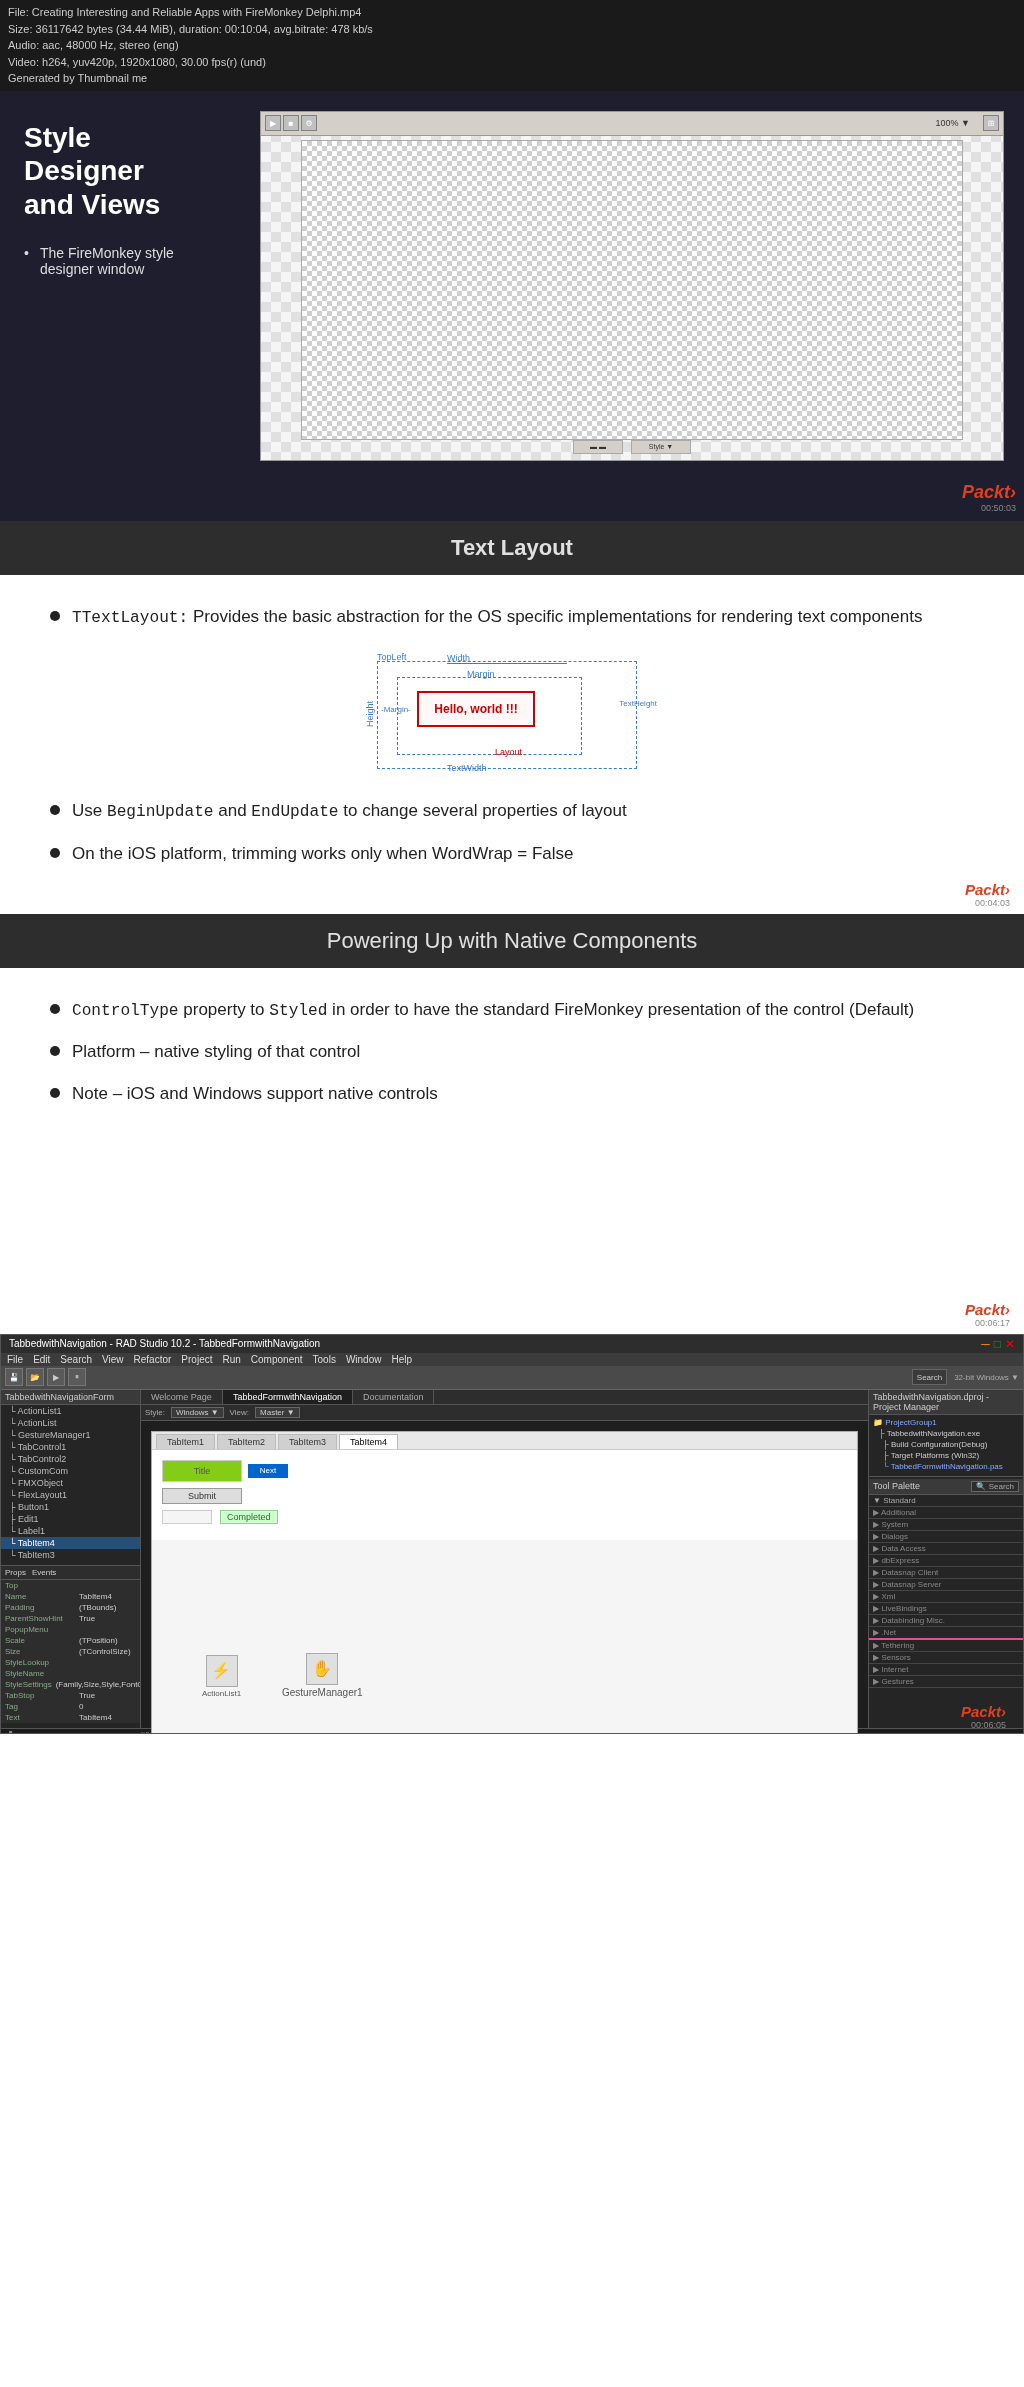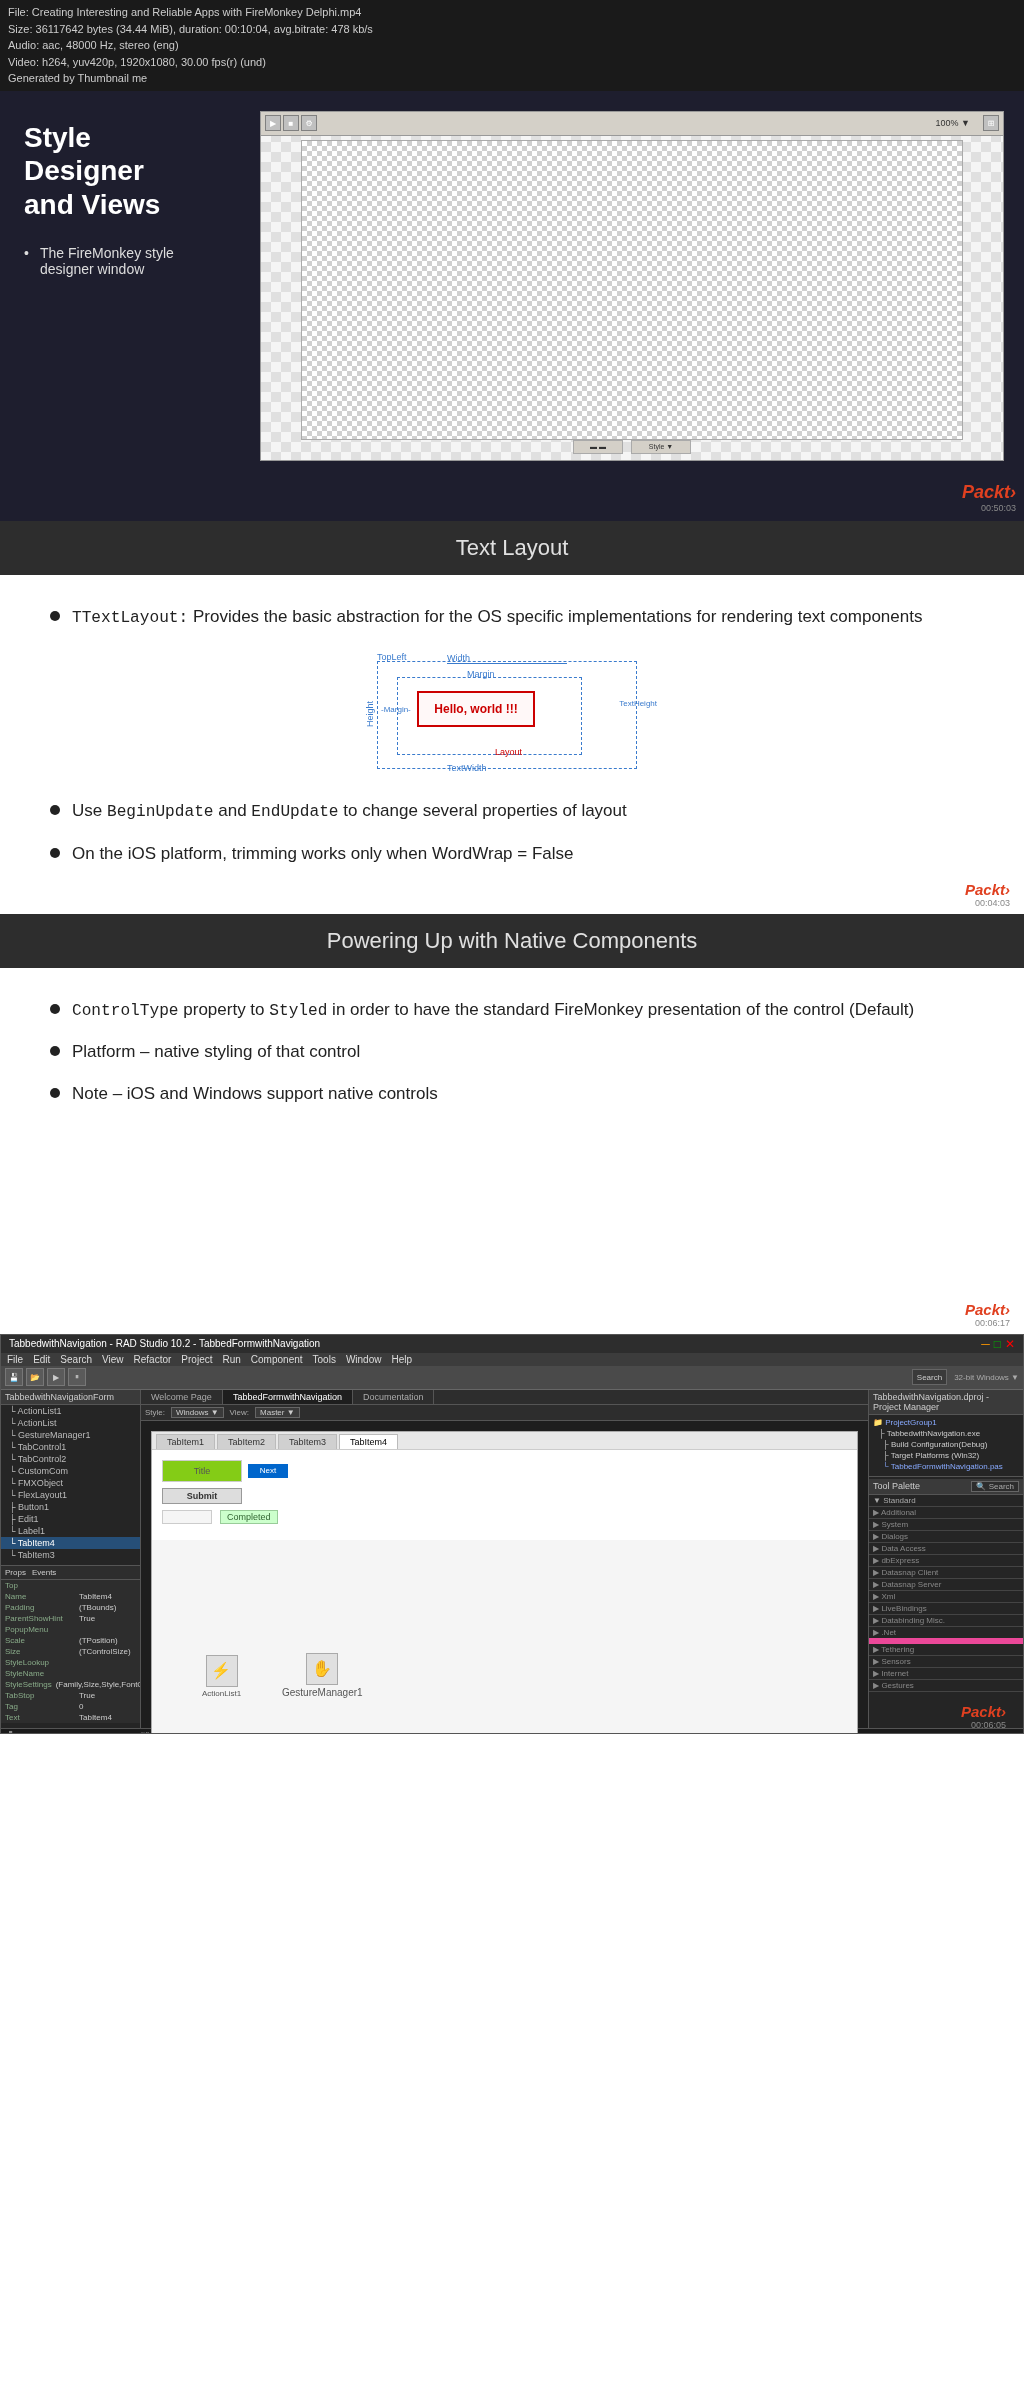--- a/index.html
+++ b/index.html
@@ -118,21 +118,21 @@
       color: #888;
     }
 
     
     .section-title-bar {
       background: #2d2d2d;
       color: #e0e0e0;
       text-align: center;
       padding: 14px 4px;
       font-size: 22px;
-      font-weight: 400;
+      font-weight: 700;
     }
 
     
     .content-section {
       background: #fff;
       padding: 30px 50px;
       min-height: 300px;
       position: relative;
     }
 
@@ -646,21 +646,21 @@
             <div class="form-tab">TabItem1</div>
             <div class="form-tab">TabItem2</div>
             <div class="form-tab">TabItem3</div>
             <div class="form-tab active">TabItem4</div>
           </div>
           <div class="form-body">
             <div class="form-row">
               <div style="width:80px;height:22px;border:1px solid #ccc;background:#84cc16;font-size:9px;display:flex;align-items:center;justify-content:center;color:#555;">Title</div>
               <div style="width:40px;height:14px;background:#0066cc;color:#fff;font-size:8px;display:flex;align-items:center;justify-content:center;">Next</div>
             </div>
-            <div style="margin:6px 0;font-weight:bold;">
+            <div style="margin:6px 0;">
               <div style="width:80px;height:16px;background:#ddd;border:1px solid #999;font-size:9px;display:flex;align-items:center;justify-content:center;color:#333;">Submit</div>
             </div>
             <div style="display:flex;align-items:center;gap:8px;margin:6px 0;">
               <div style="width:50px;height:14px;border:1px solid #ccc;background:#f5f5f5;"></div>
               <div class="form-completed">Completed</div>
             </div>
           </div>
 
           <div style="position:absolute;bottom:40px;left:50px;display:flex;flex-direction:column;align-items:center;gap:2px;">
             <div style="width:32px;height:32px;background:#e0e0e0;border:1px solid #aaa;display:flex;align-items:center;justify-content:center;font-size:16px;">⚡</div>
@@ -693,21 +693,21 @@
           <div style="color:#888;font-size:8px;padding:1px 4px;border-bottom:1px solid #444;cursor:pointer;">▶ Additional</div>
           <div style="color:#888;font-size:8px;padding:1px 4px;border-bottom:1px solid #444;cursor:pointer;">▶ System</div>
           <div style="color:#888;font-size:8px;padding:1px 4px;border-bottom:1px solid #444;cursor:pointer;">▶ Dialogs</div>
           <div style="color:#888;font-size:8px;padding:1px 4px;border-bottom:1px solid #444;cursor:pointer;">▶ Data Access</div>
           <div style="color:#888;font-size:8px;padding:1px 4px;border-bottom:1px solid #444;cursor:pointer;">▶ dbExpress</div>
           <div style="color:#888;font-size:8px;padding:1px 4px;border-bottom:1px solid #444;cursor:pointer;">▶ Datasnap Client</div>
           <div style="color:#888;font-size:8px;padding:1px 4px;border-bottom:1px solid #444;cursor:pointer;">▶ Datasnap Server</div>
           <div style="color:#888;font-size:8px;padding:1px 4px;border-bottom:1px solid #444;cursor:pointer;">▶ Xml</div>
           <div style="color:#888;font-size:8px;padding:1px 4px;border-bottom:1px solid #444;cursor:pointer;">▶ LiveBindings</div>
           <div style="color:#888;font-size:8px;padding:1px 4px;border-bottom:1px solid #444;cursor:pointer;">▶ Databinding Misc.</div>
-          <div style="color:#888;font-size:8px;padding:1px 4px;border-bottom:6px solid #ec4899;cursor:pointer;">▶ .Net</div>
+          <div style="color:#888;font-size:8px;padding:1px 4px;border-bottom:2px solid #ec4899;cursor:pointer;">▶ .Net</div>
           <div style="color:#888;font-size:8px;padding:1px 4px;border-bottom:1px solid #444;cursor:pointer;">▶ Tethering</div>
           <div style="color:#888;font-size:8px;padding:1px 4px;border-bottom:1px solid #444;cursor:pointer;">▶ Sensors</div>
           <div style="color:#888;font-size:8px;padding:1px 4px;border-bottom:1px solid #444;cursor:pointer;">▶ Internet</div>
           <div style="color:#888;font-size:8px;padding:1px 4px;border-bottom:1px solid #444;cursor:pointer;">▶ Gestures</div>
         </div>
       </div>
     </div>
 
     <div class="ide-bottom-bar">
       <span>▌</span>

